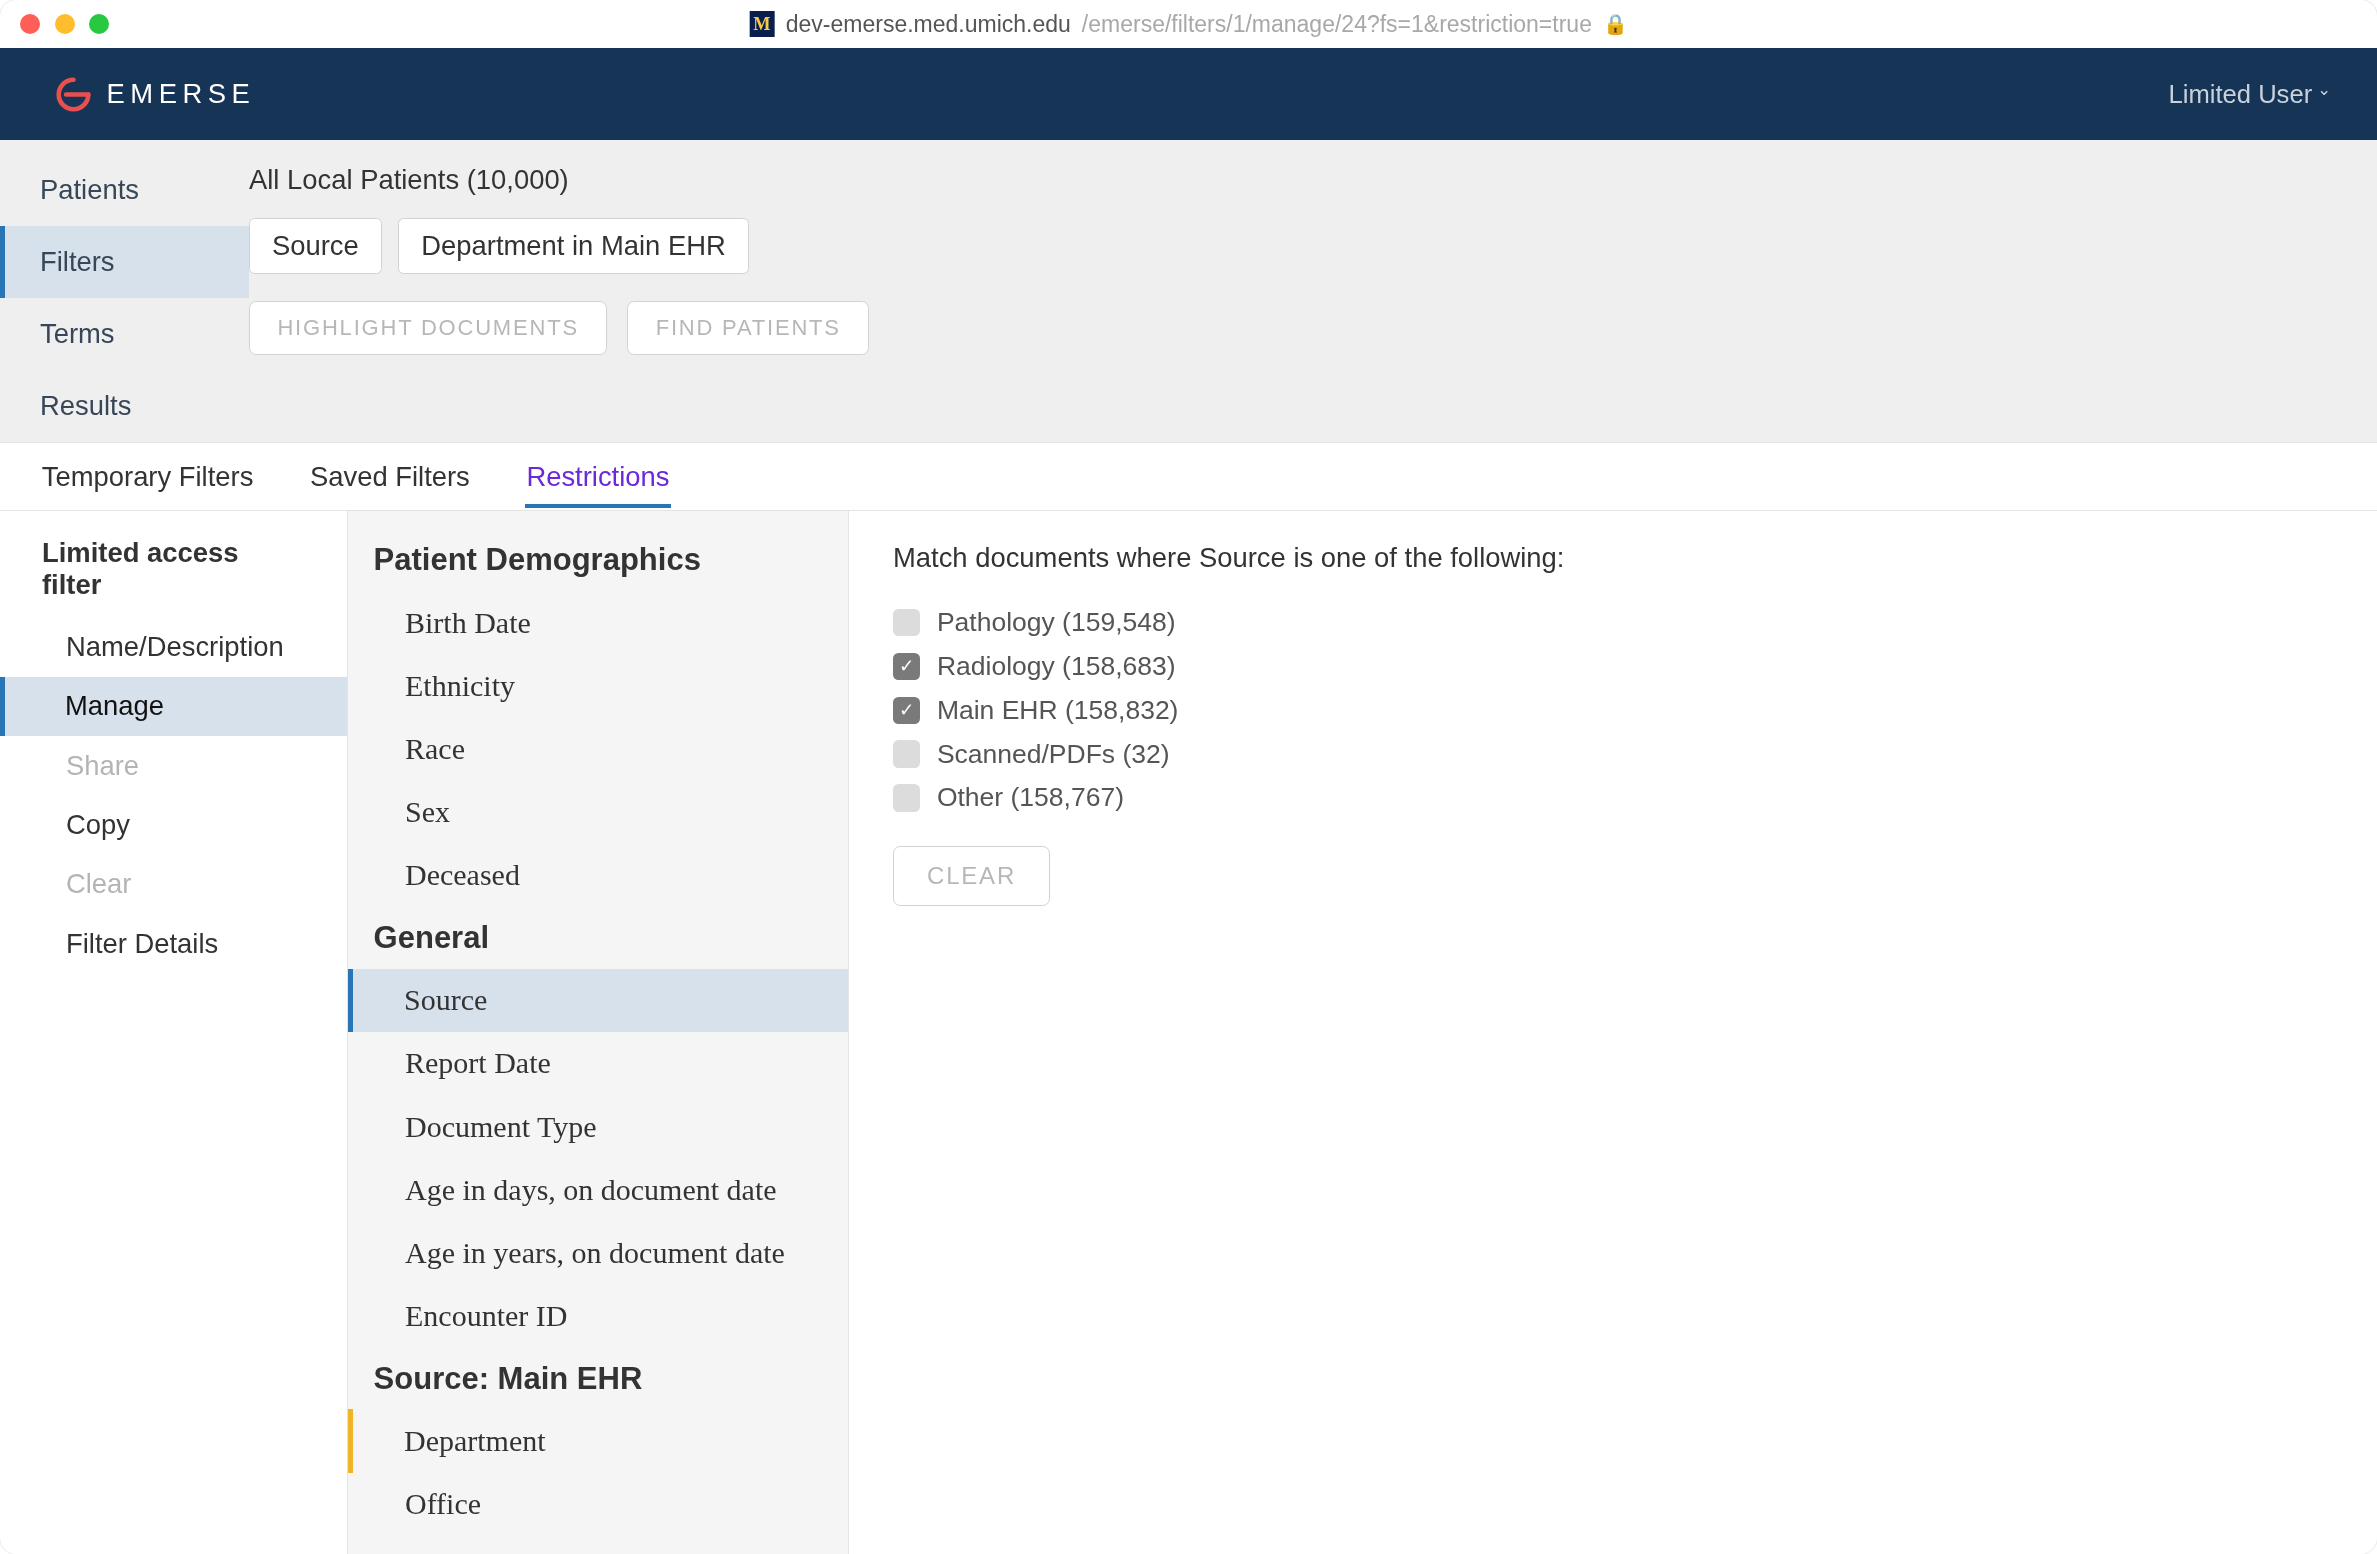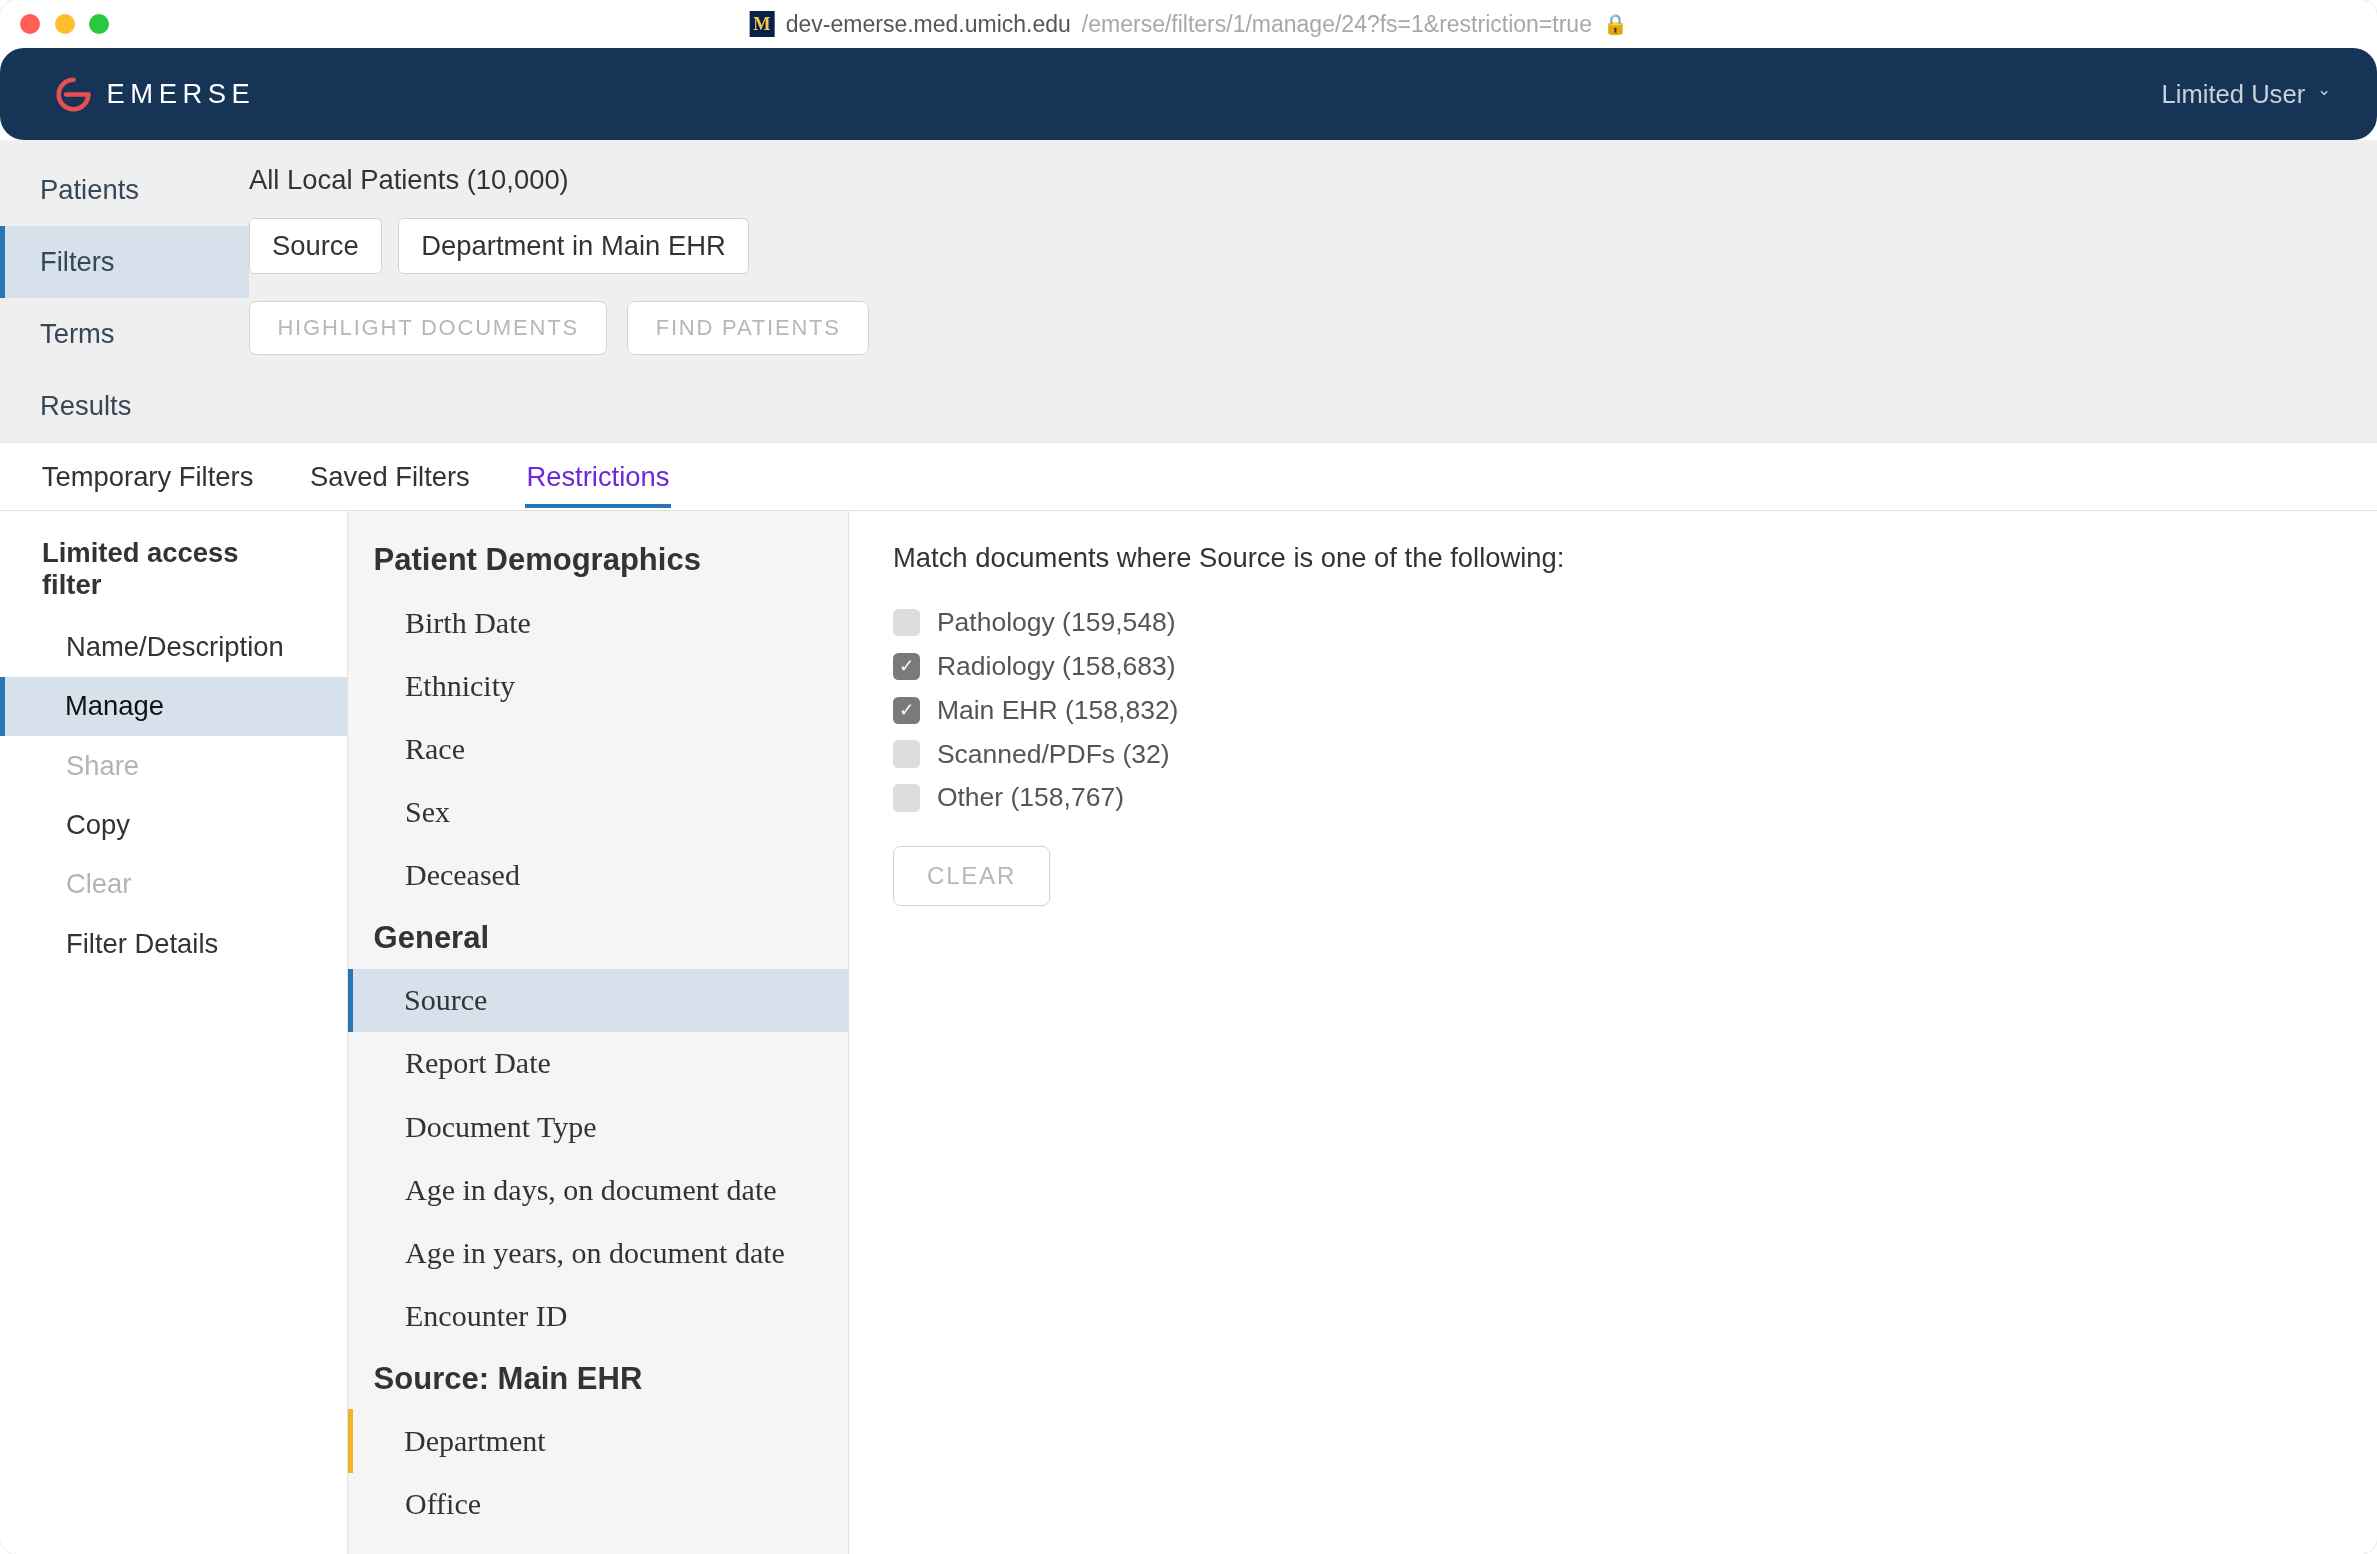--- a/index.html
+++ b/index.html
@@ -59,36 +59,35 @@
     }
     .lock-icon { color: #b5b5b5; font-size: 20px; }
     
     .app-header {
       background: #163456;
       height: 96px;
       display: flex;
       align-items: center;
       justify-content: space-between;
       padding: 0 46px 0 55px;
-      border-radius: 24px;
     }
     .brand { display: flex; align-items: center; gap: 14.6px; color: #fff; }
     .brand-logo { width: 37px; height: 37px; }
     .brand-name {
       font-size: 27.4px;
       letter-spacing: 5.5px;
       font-weight: 400;
       color: #fff;
     }
     .user-menu {
       color: #c8d1dc;
       font-size: 25.6px;
       display: flex;
       align-items: flex-start;
-      gap: 12px;
+      gap: 5px;
     }
     .chevron-down { font-size: 16.5px; }
     
     .workspace {
       flex: 1;
       display: flex;
       flex-direction: column;
     }
     .summary-bar {
       background: #efefef;

